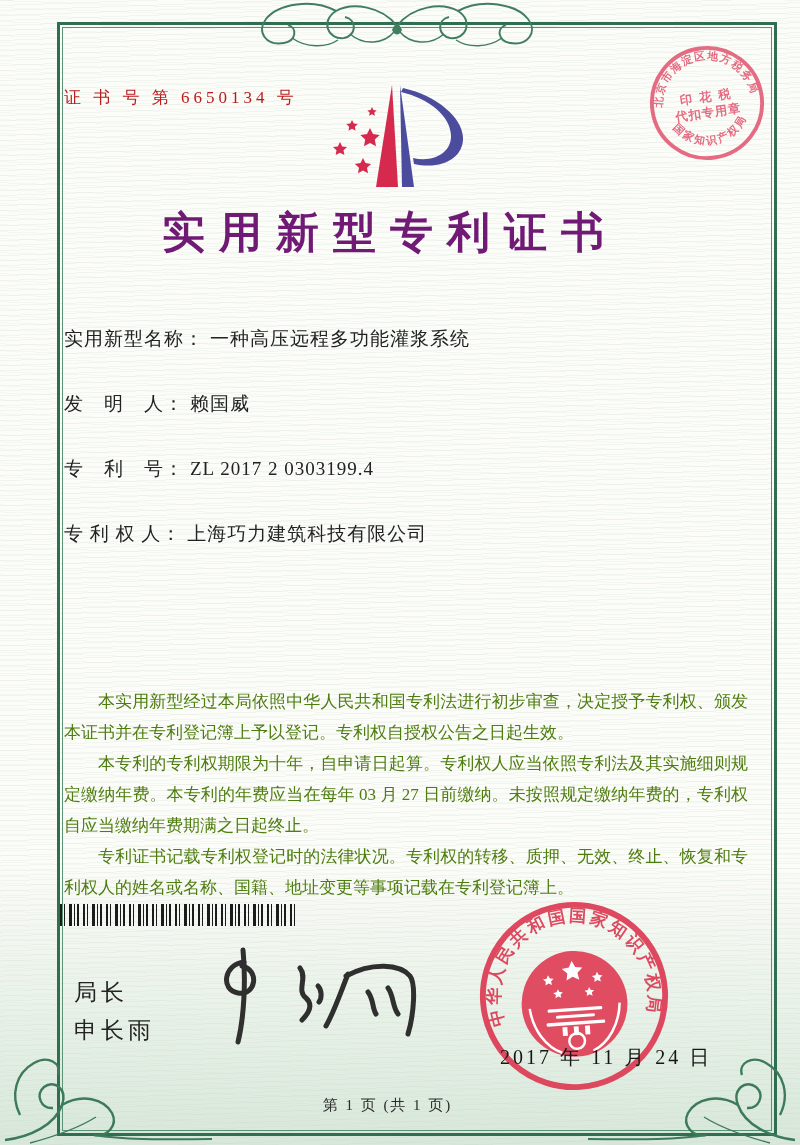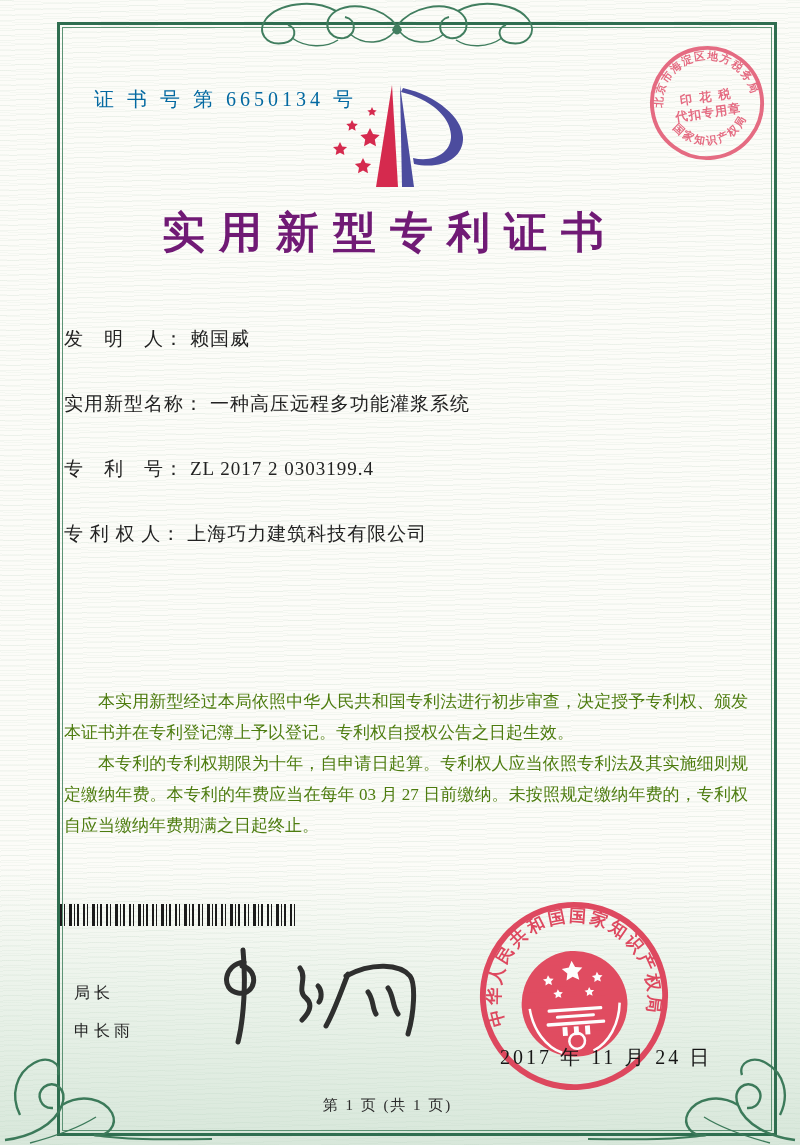--- a/index.html
+++ b/index.html
@@ -23,21 +23,21 @@
   
   .frame{
     position:absolute;left:57px;top:22px;width:720px;height:1114px;
     box-sizing:border-box;border:3px solid #2f6e50;
   }
   .frame::before{
     content:"";position:absolute;inset:2px;border:1px solid #5c9274;
   }
   .ornament{position:absolute;pointer-events:none;}
   .cert-no{
-    position:absolute;left:64px;top:86px;font-size:20px;letter-spacing:4px;color:#0369a1;padding-left:30px;
+    position:absolute;left:64px;top:86px;font-size:17px;letter-spacing:4px;color:#b91c1c;
   }
   .logo{position:absolute;left:330px;top:80px;width:140px;height:130px;}
   .title{
     position:absolute;left:57px;top:204px;width:652px;text-align:center;
     font-size:43px;font-weight:bold;letter-spacing:14px;color:#701a75;
     text-indent:14px;
   }
   .fields{position:absolute;left:64px;top:326px;width:660px;}
   .field-row{height:27px;margin-bottom:38px;font-size:19px;letter-spacing:1px;white-space:nowrap;}
   .field-row .lbl{color:#222;}
@@ -52,21 +52,21 @@
     background:repeating-linear-gradient(90deg,
       #1b1b1b 0 2px, rgba(0,0,0,0) 2px 4px,
       #1b1b1b 4px 5px, rgba(0,0,0,0) 5px 9px,
       #1b1b1b 9px 12px, rgba(0,0,0,0) 12px 14px,
       #1b1b1b 14px 15px, rgba(0,0,0,0) 15px 17px,
       #1b1b1b 17px 19px, rgba(0,0,0,0) 19px 23px);
   }
   .sig-block{
     position:absolute;left:74px;top:974px;
     font-family:Liberation Serif, serif;
-    font-size:16px;letter-spacing:4px;color:#242424;line-height:38px;
+    font-size:23px;letter-spacing:4px;color:#242424;line-height:38px;
   }
   .signature{position:absolute;left:200px;top:942px;width:240px;height:110px;}
   .seal{position:absolute;left:476px;top:898px;width:196px;height:196px;opacity:.93;transform:rotate(-4deg);}
   .seal-date{
     position:absolute;left:500px;top:1044px;font-size:20px;letter-spacing:3px;color:#161616;
   }
   .footer{
     position:absolute;left:0;top:1096px;width:775px;text-align:center;
     font-size:15px;letter-spacing:2px;color:#2c2c2c;
   }
@@ -142,36 +142,37 @@
     <path id="taxBot" d="M22,80 A44,44 0 0 0 98,80" fill="none"></path>
     <text font-size="11" font-weight="bold" fill="#e25872" letter-spacing="2" font-family="'Liberation Serif','DejaVu Serif',serif">
       <textPath href="#taxBot" startOffset="50%" text-anchor="middle">国家知识产权局</textPath>
     </text>
   </svg>
 
   <div class="title">实用新型专利证书</div>
 
   <div class="fields">
     <div class="field-row">
+      <span class="lbl">实用新型名称：</span><span class="val">一种高压远程多功能灌浆系统</span>
+    </div>
+    <div class="field-row">
       <span class="lbl">发　明　人：</span><span class="val">赖国威</span>
-    </div>
-    <div class="field-row">
-      <span class="lbl">实用新型名称：</span><span class="val">一种高压远程多功能灌浆系统</span>
     </div>
     <div class="field-row">
       <span class="lbl">专　利　号：</span><span class="val">ZL 2017 2 0303199.4</span>
     </div>
     <div class="field-row">
       <span class="lbl">专 利 权 人：</span><span class="val">上海巧力建筑科技有限公司</span>
     </div>
   </div>
 
   <div class="body-text">
     <p>本实用新型经过本局依照中华人民共和国专利法进行初步审查，决定授予专利权、颁发本证书并在专利登记簿上予以登记。专利权自授权公告之日起生效。</p>
     <p>本专利的专利权期限为十年，自申请日起算。专利权人应当依照专利法及其实施细则规定缴纳年费。本专利的年费应当在每年 03 月 27 日前缴纳。未按照规定缴纳年费的，专利权自应当缴纳年费期满之日起终止。</p>
+    <p>专利证书记载专利权登记时的法律状况。专利权的转移、质押、无效、终止、恢复和专利权人的姓名或名称、国籍、地址变更等事项记载在专利登记簿上。</p>
   </div>
 
   <div class="barcode"></div>
 
   <div class="sig-block">
     <div>局长</div>
     <div>申长雨</div>
   </div>
 
   <svg class="signature" viewBox="0 0 240 110">

